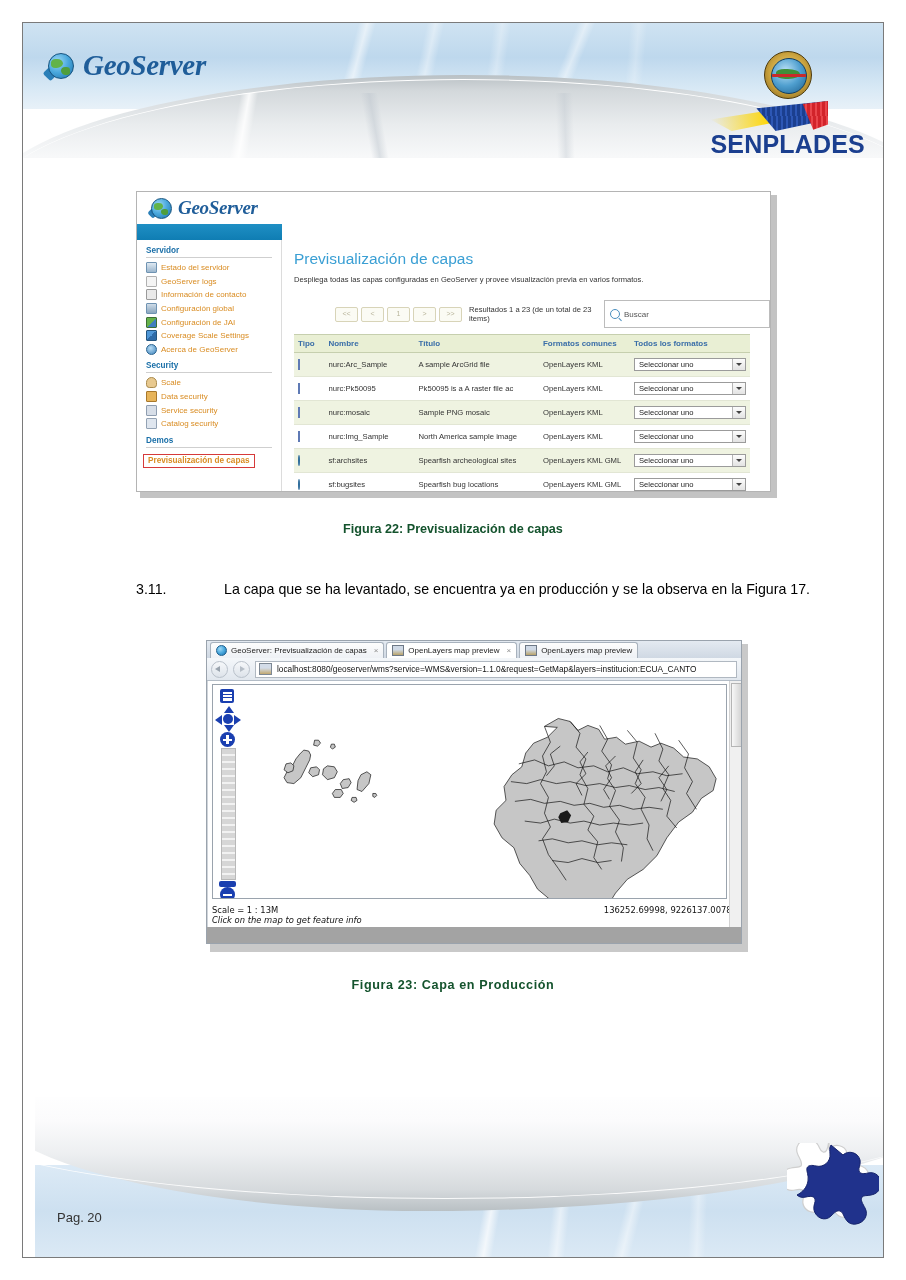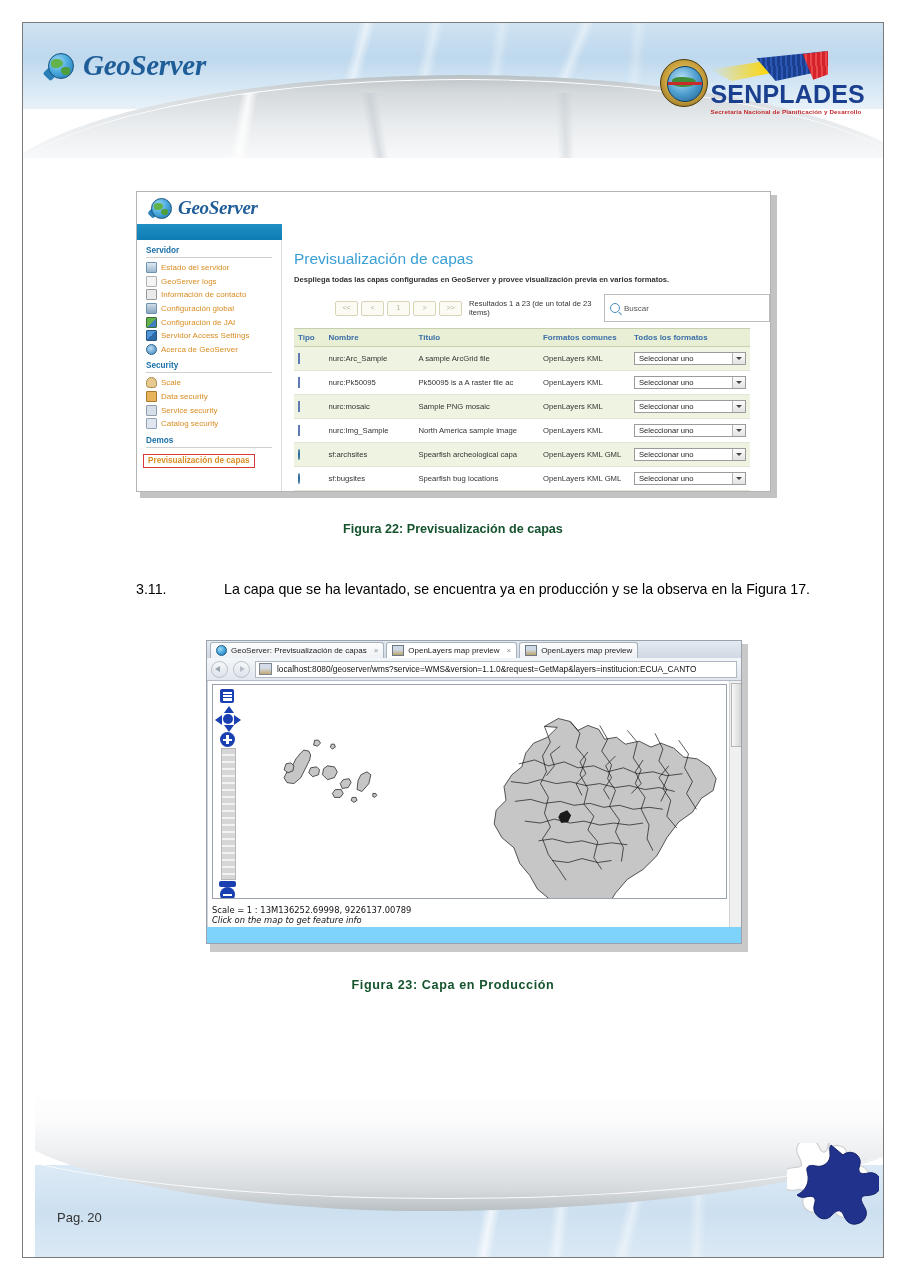--- a/index.html
+++ b/index.html
@@ -97,21 +97,21 @@
   .gs-wordmark {
     font-family: "Liberation Serif", serif;
     font-style: italic; font-weight: bold;
     font-size: 29px; color: #1f5d99;
     letter-spacing: -0.3px;
   }
 
   
   .senplades-block {
     position: absolute; right: 18px; top: 28px;
-    display: flex; align-items: center; gap: 2px;
+    display: flex; align-items: center; gap: 2px; flex-direction: column;
   }
   .igm-seal {
     width: 46px; height: 46px; border-radius: 50%;
     background: radial-gradient(circle at 50% 45%, #f2d98a 0%, #caa23d 55%, #7a5d16 100%);
     border: 1px solid #4d3a0c;
     position: relative; overflow: hidden;
   }
   .igm-seal .inner {
     position: absolute; left: 6px; top: 6px; width: 34px; height: 34px;
     border-radius: 50%;
@@ -241,21 +241,21 @@
   .gs-highlight-box .gs-link { font-weight:bold; color:#d98c22; font-size:8.2px;}
 
   .gs-main {
     flex: 1; padding: 10px 0 0 12px; box-sizing:border-box;
     background:#ffffff;
   }
   .gs-page-title {
     color:#3a9fd4; font-size:15.5px; font-weight: normal;
     margin-bottom: 7px;
   }
-  .gs-page-desc { color:#333; font-size:7.6px; margin-bottom:10px;font-weight:bold; }
+  .gs-page-desc { color:#333; font-size:7.6px; margin-bottom:16px; }
   .gs-toolbar { display:flex; align-items:center; margin-bottom:6px;padding-left:41px; }
   .gs-pager { display:flex; gap:3px; }
   .gs-pg-btn {
     min-width: 17px; height: 13px; line-height: 12px; text-align:center;
     border:1px solid #d8d4b8; background:#fbfbf4; color:#b8b49a;
     font-size:7px; border-radius:2px; padding:0 2px;
   }
   .gs-results { font-size:7.6px; color:#333; margin-left:7px; }
   .gs-search {
     margin-left:auto; margin-right:0;
@@ -328,21 +328,21 @@
   
   .fig23-wrap {
     position:relative; margin: 38px 0 0 183px;
     width: 540px; height: 310px;
   }
   .fig23-shadow{
     position:absolute;left:4px;top:4px;width:538px;height:308px;background:#c9c9c9;
   }
   .browser {
     position:absolute;left:0;top:0;width:536px;height:304px;
-    background:#7dd3fc; border:1px solid #9aa3ad; overflow:hidden;
+    background:#a3a3a3; border:1px solid #9aa3ad; overflow:hidden;
     box-sizing:border-box;
   }
   .tabstrip {
     height:17px; display:flex; align-items:flex-end; padding-left:3px;
     background: linear-gradient(180deg,#e4eaf1,#cfd8e3);
   }
   .btab {
     height:15px; display:flex; align-items:center; gap:4px;
     padding:0 5px; font-size:8px; color:#1a1a1a;
     background: linear-gradient(180deg,#fdfdfd,#eef1f5);
@@ -433,21 +433,21 @@
     border:1px solid #b8b8b8;
   }
   .ol-handle {
     width:17px;height:6px;background:#1a3fb0;border-radius:2px;margin-left:1px;
   }
   .map-svg { position:absolute; left:0; top:0; width:100%; height:100%; }
   .statusline {
     position:absolute; left:4px; right:4px; bottom:2px;
     font-size:8.4px; color:#111; font-family:"DejaVu Sans", sans-serif;
   }
-  .status-row1 { display:flex; }
+  .status-row1 { display:flex; justify-content:space-between; }
   .status-row2 { font-style:italic; }
   .scrollbar-v {
     position:absolute; right:0; top:0; width:11px; bottom:0;
     background:#f0f0f0; border-left:1px solid #d2d2d2;
   }
   .scroll-thumb {
     position:absolute; left:1px; top:2px; width:9px; height:62px;
     background: linear-gradient(90deg,#f8f8f8,#d4d4d4);
     border:1px solid #b5b5b5;
   }
@@ -560,21 +560,21 @@
             <div class="gs-link-row">
               <span class="gs-ico i-global"></span>
               <span class="gs-link">Configuración global</span>
             </div>
             <div class="gs-link-row">
               <span class="gs-ico i-jai"></span>
               <span class="gs-link">Configuración de JAI</span>
             </div>
             <div class="gs-link-row">
               <span class="gs-ico i-cov"></span>
-              <span class="gs-link">Servidor Access Settings</span>
+              <span class="gs-link">Coverage Scale Settings</span>
             </div>
             <div class="gs-link-row">
               <span class="gs-ico i-about"></span>
               <span class="gs-link">Acerca de GeoServer</span>
             </div>
 
             <div class="gs-sec-title">Security</div>
             <div class="gs-link-row">
               <span class="gs-ico i-users"></span>
               <span class="gs-link">Scale</span>
@@ -680,21 +680,21 @@
                       <span>Seleccionar uno</span>
                       <span class="arrow-box">
                           <i class="caret-dn"></i>
                         </span>
                     </div>
                   </td>
                 </tr>
                 <tr class="alt">
                   <td><span class="type-ico-point"></span></td>
                   <td class="nowrap">sf:archsites</td>
-                  <td class="nowrap">Spearfish archeological capa</td>
+                  <td class="nowrap">Spearfish archeological sites</td>
                   <td class="fmt-link nowrap">OpenLayers KML GML</td>
                   <td>
                     <div class="gs-select">
                       <span>Seleccionar uno</span>
                       <span class="arrow-box">
                           <i class="caret-dn"></i>
                         </span>
                     </div>
                   </td>
                 </tr>

